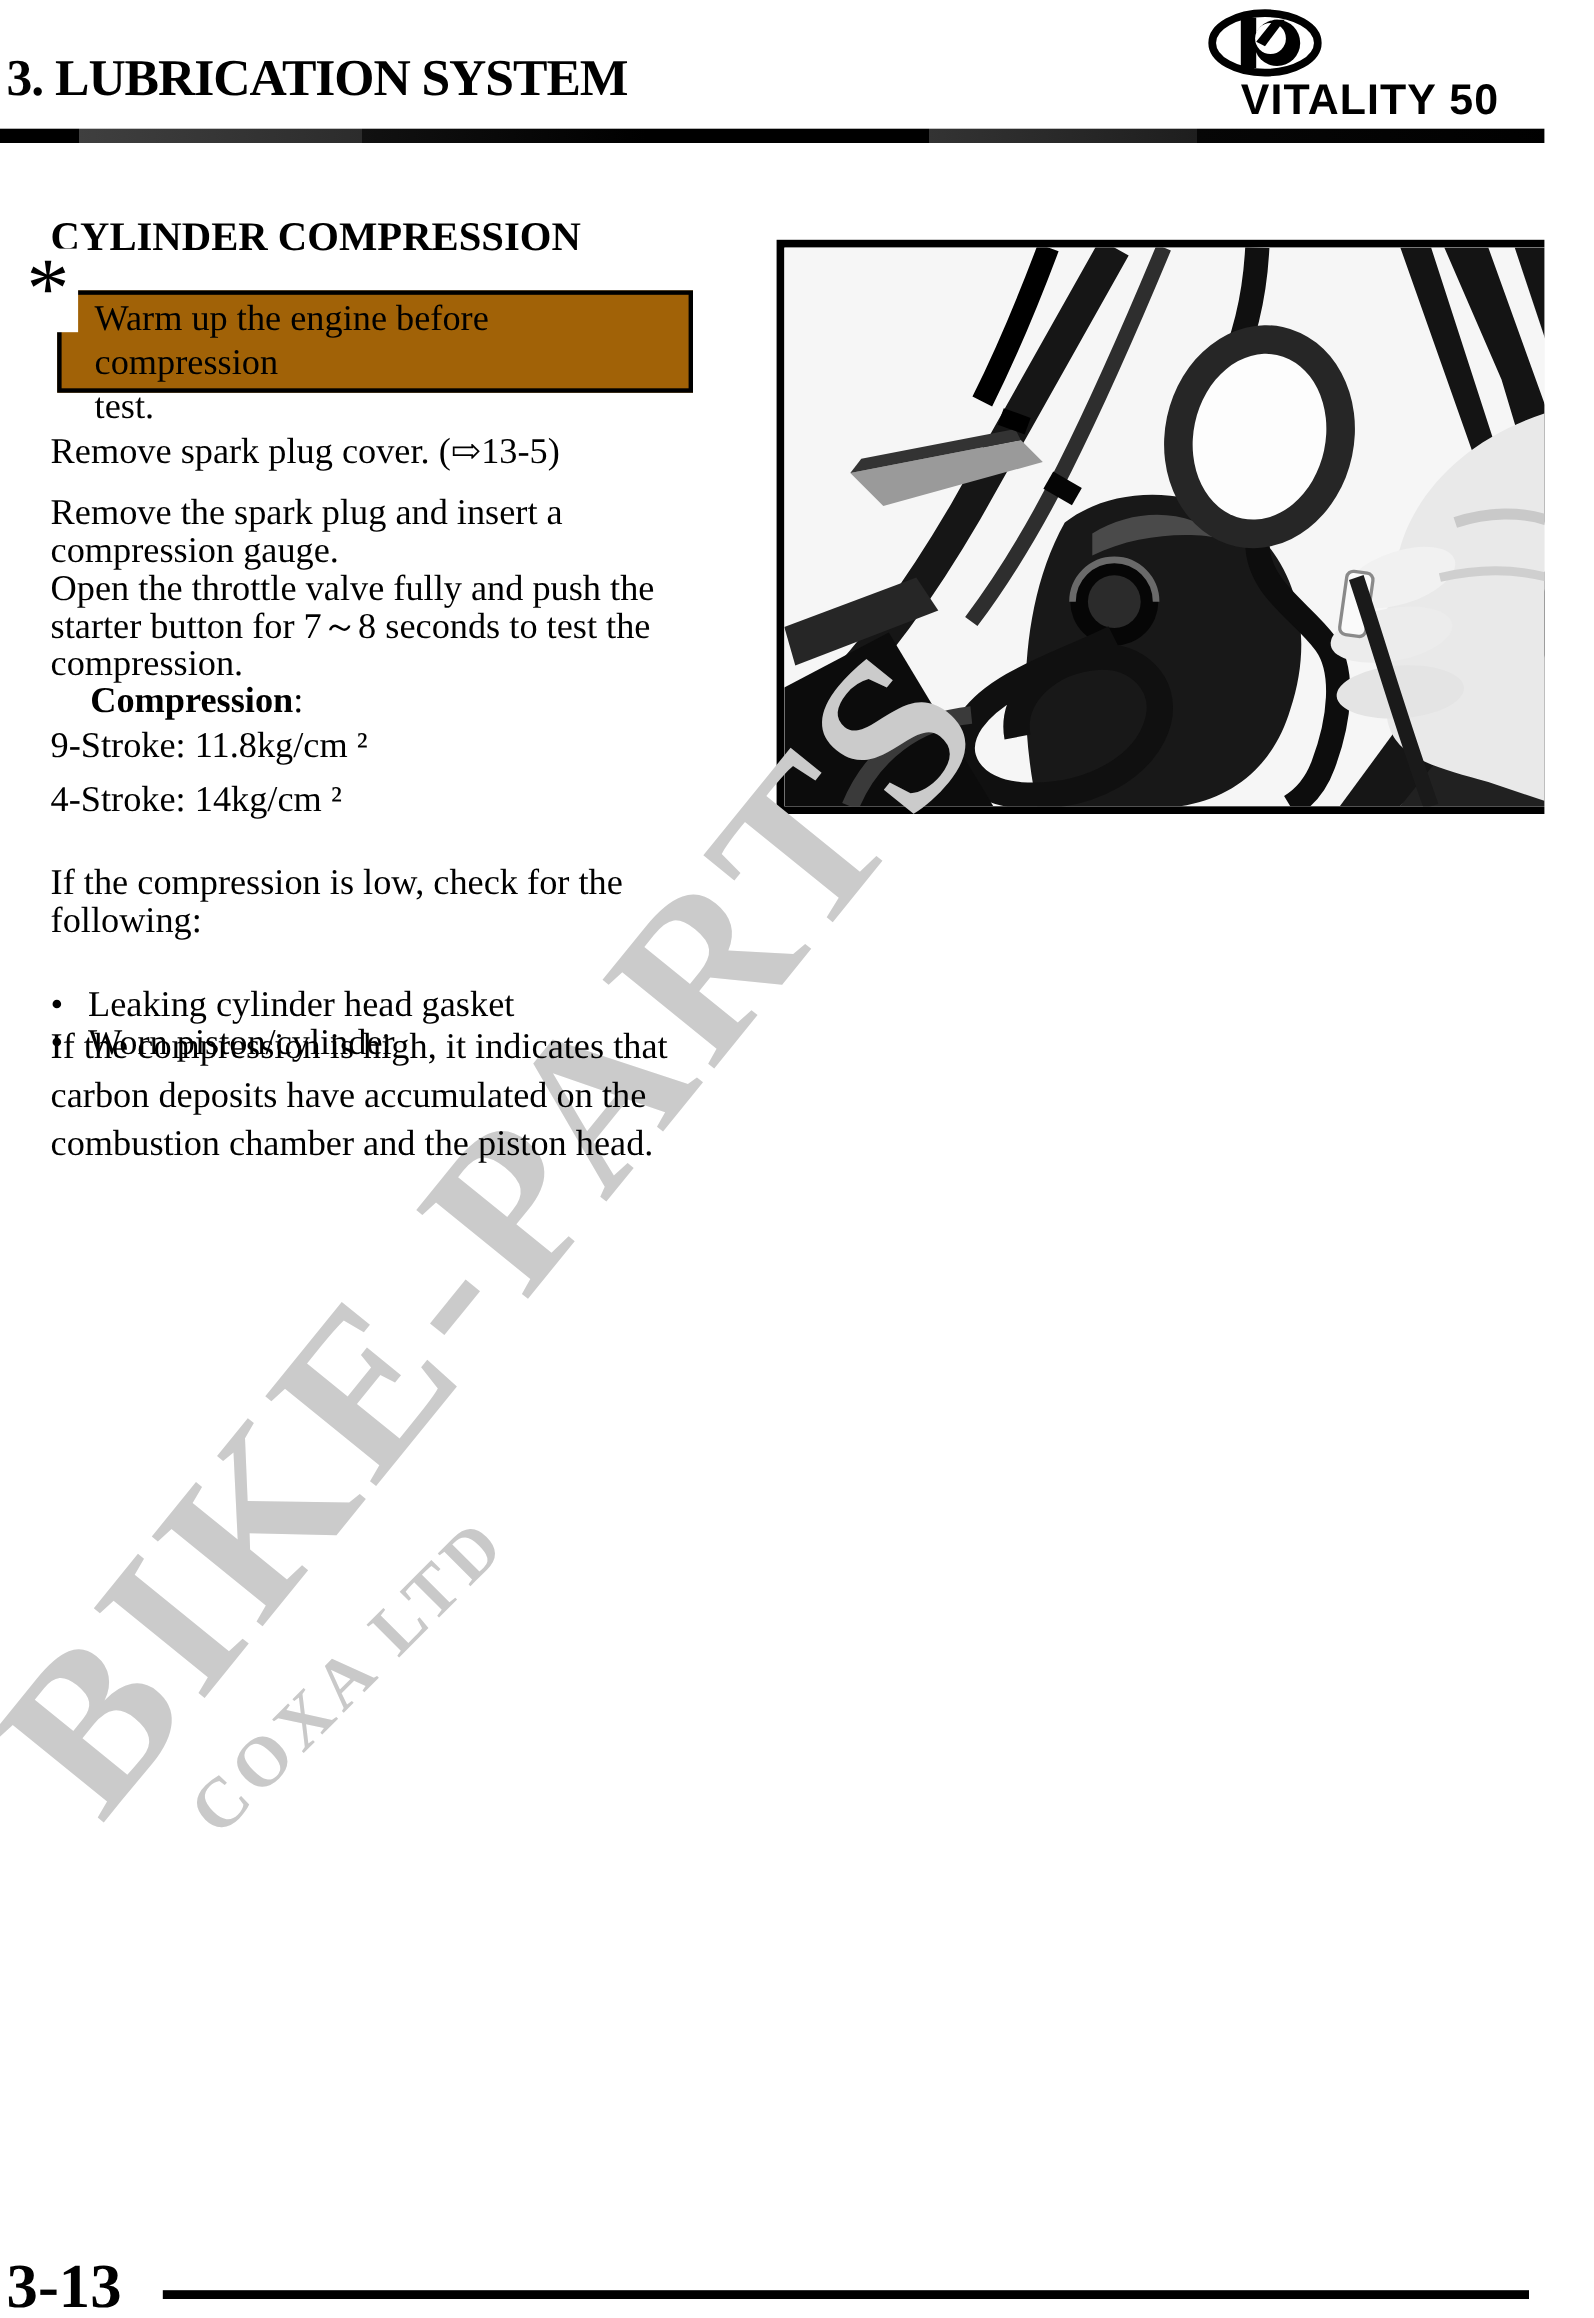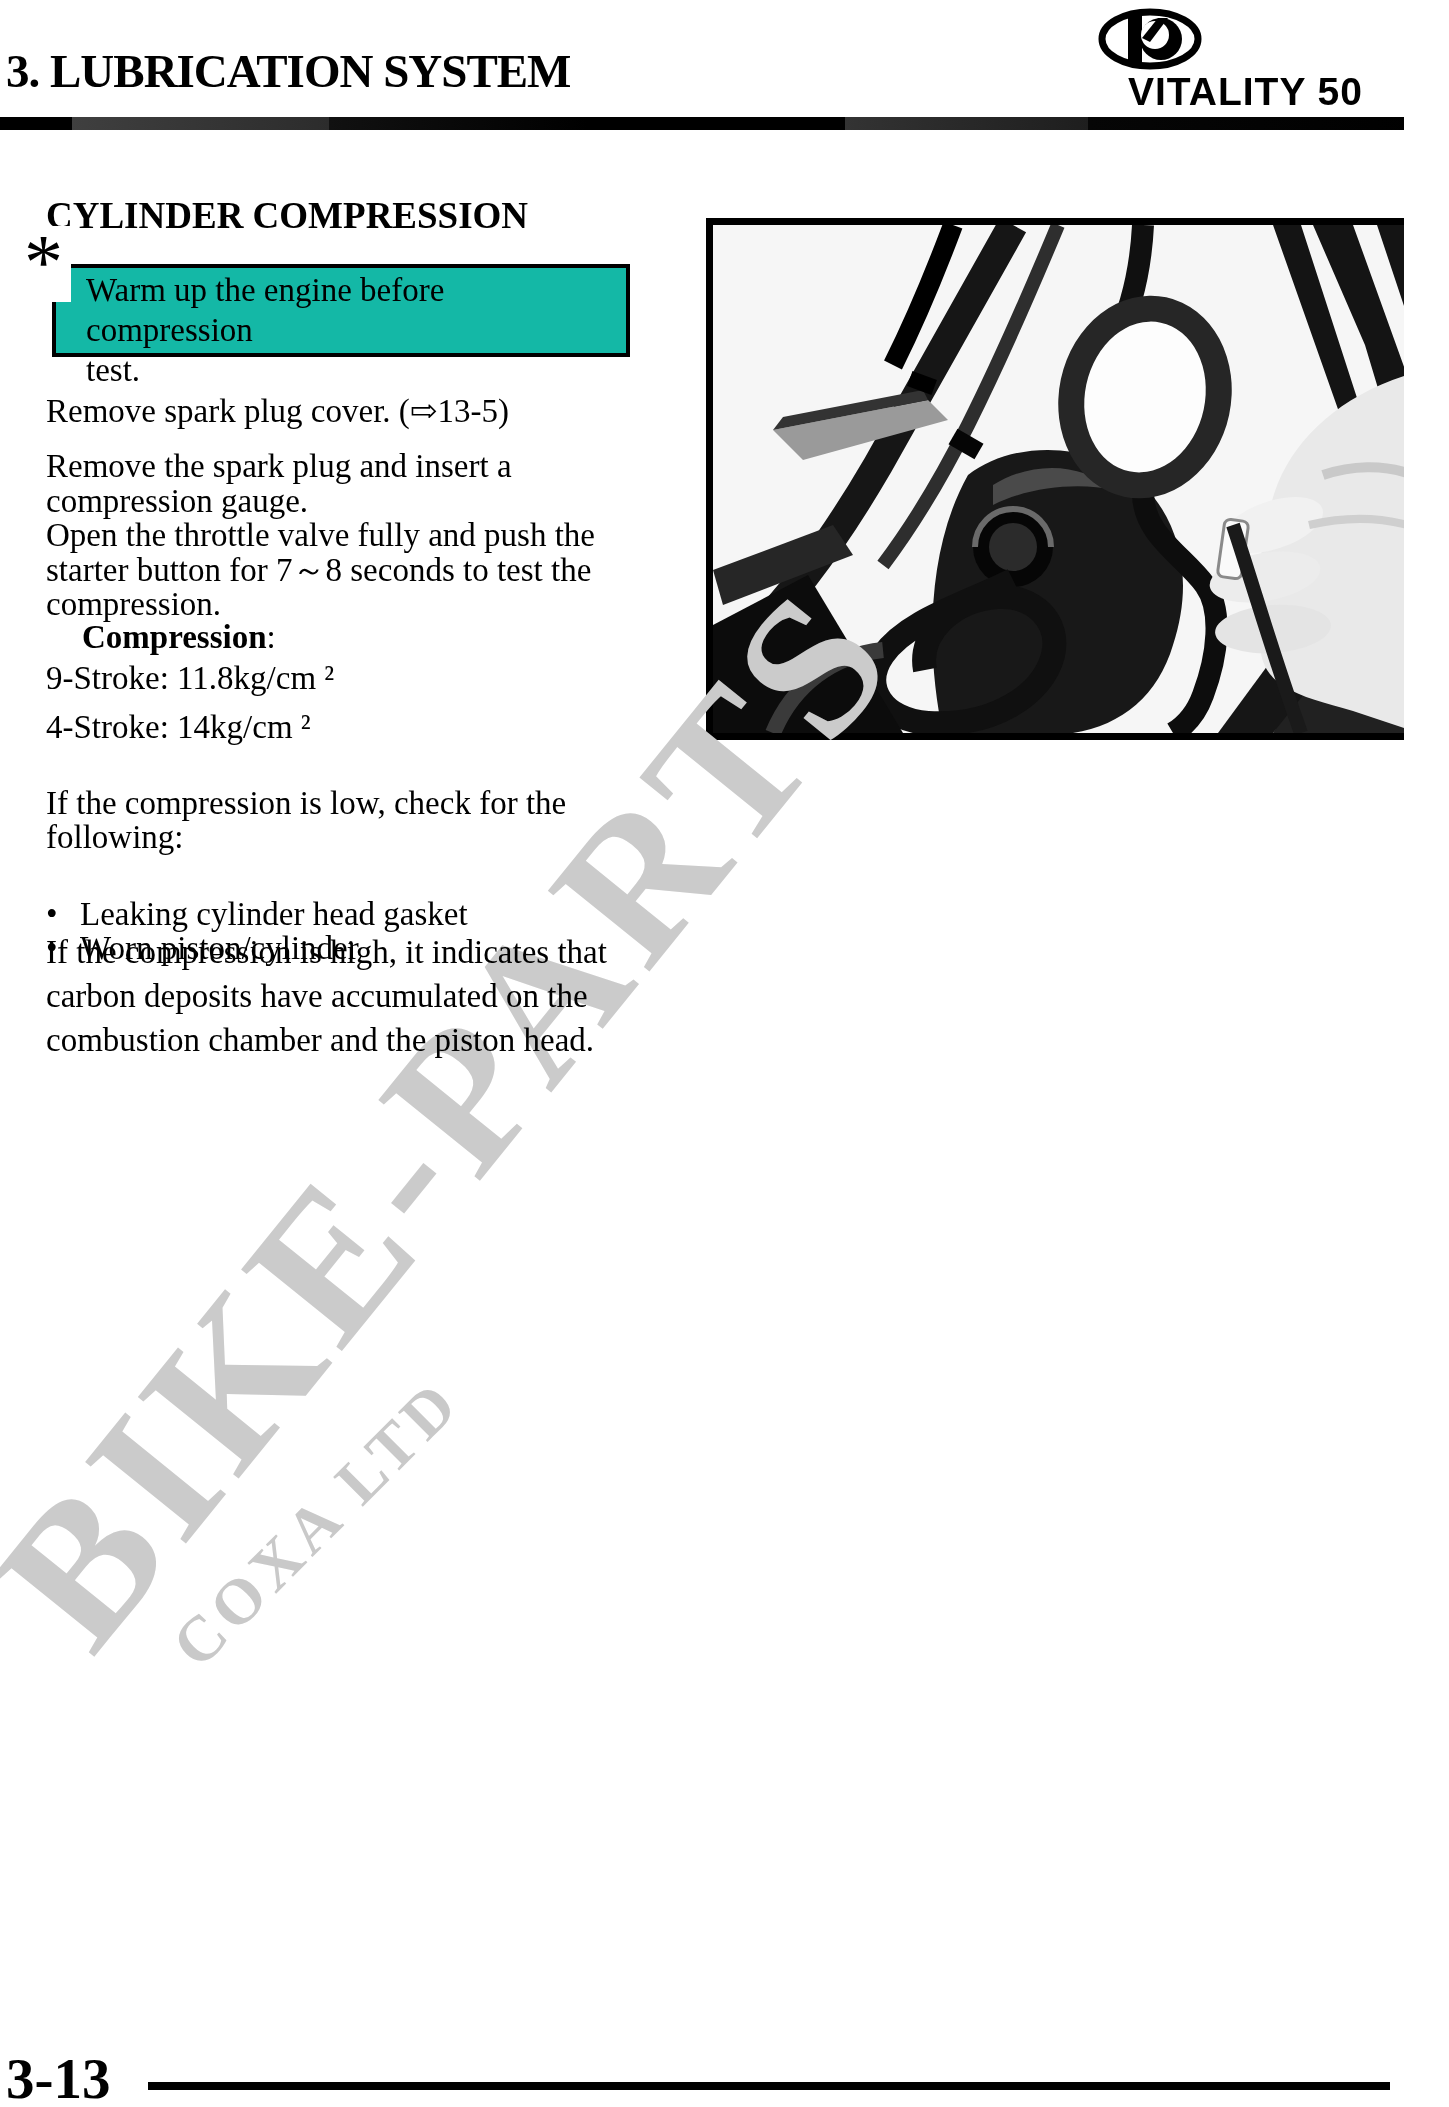--- a/index.html
+++ b/index.html
@@ -35,21 +35,21 @@
       #000 0%,#000 5%,#3f3f3f 5%,#2c2c2c 23%,#111 23%,#000 41%,
       #000 59%,#333 59%,#1e1e1e 76%,#060606 76%,#000 100%);
   }
   
   .section-heading{
     position:absolute;left:46px;top:194px;
     font-size:37px;font-weight:bold;white-space:nowrap;z-index:3;
   }
   .note-box{
     position:absolute;left:52px;top:264px;width:578px;height:93px;
-    border:4px solid #000;box-sizing:border-box;z-index:3;background:#14b8a6;
+    border:4px solid #000;box-sizing:border-box;z-index:3;background:#a16207;
   }
   .note-text{
     position:absolute;left:30px;top:2px;width:520px;
     font-size:33px;line-height:40px;white-space:pre-line;
   }
   .note-asterisk{
     position:absolute;left:22px;top:226px;z-index:4;
     font-size:78px;line-height:72px;background:#ffffff;
     padding:0 8px 4px 2px;
   }

